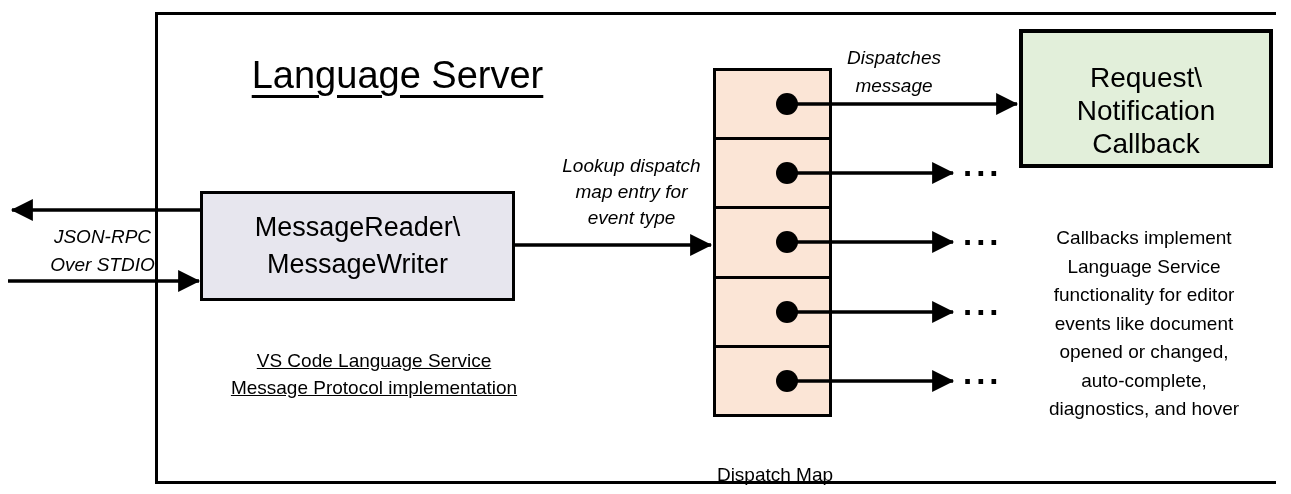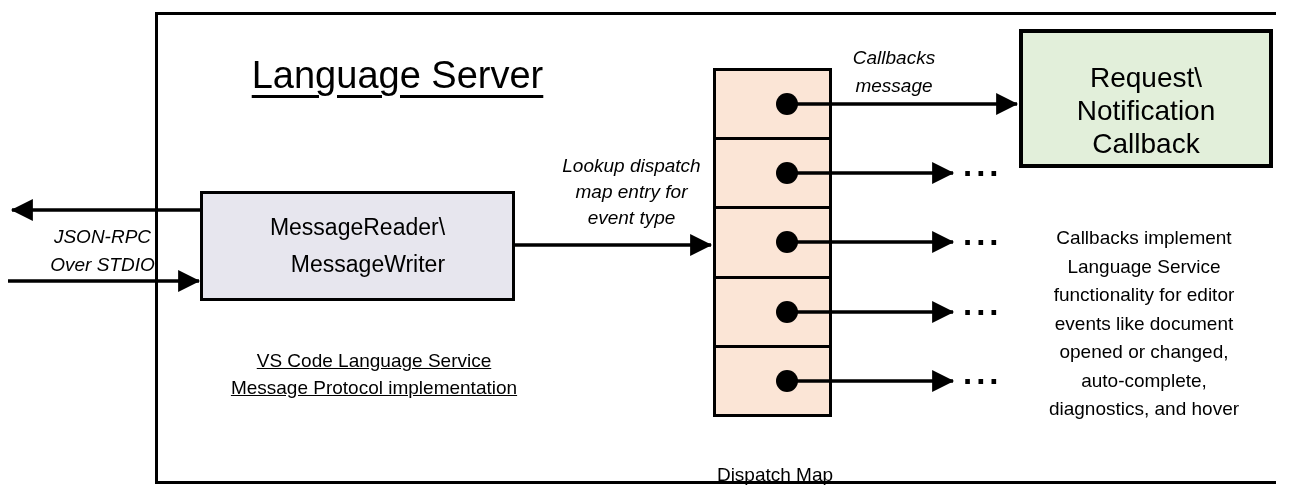--- a/index.html
+++ b/index.html
@@ -29,21 +29,21 @@
     text-underline-offset:7px;
   }
   .node{
     box-sizing:border-box;
     display:flex;align-items:center;justify-content:center;
   }
   .reader-box{
     left:200px;top:191px;width:315px;height:110px;
     background:#E7E6EE;border:3px solid #000;
   }
-  .reader-box .label{font-size:23px;line-height:37px;text-align:right;}
+  .reader-box .label{font-size:27px;line-height:37px;}
   .callback-box{
     left:1019px;top:29px;width:254px;height:139px;
     background:#E2EFDA;border:4px solid #000;
   }
   .callback-box .label{font-size:28px;line-height:33px;margin-top:24px;}
 
   .map{
     left:713px;top:68px;width:119px;height:349px;
     border:3px solid #000;box-sizing:border-box;
     background:#FBE5D6;
@@ -88,21 +88,21 @@
   <div class="abs caption center ml reader-caption">VS Code Language Service
 Message Protocol implementation</div>
 
   <div class="abs annotation center ml io-label">JSON-RPC
 Over STDIO</div>
 
   <div class="abs annotation center ml lookup-label">Lookup dispatch
 map entry for
 event type</div>
 
-  <div class="abs annotation center ml dispatches-label">Callbacks
+  <div class="abs annotation center ml dispatches-label">Dispatches
 message</div>
 
   <div class="abs map">
     <div class="cell"></div>
     <div class="cell"></div>
     <div class="cell"></div>
     <div class="cell"></div>
     <div class="cell"></div>
   </div>
   <div class="abs caption center ml map-caption">Dispatch Map

